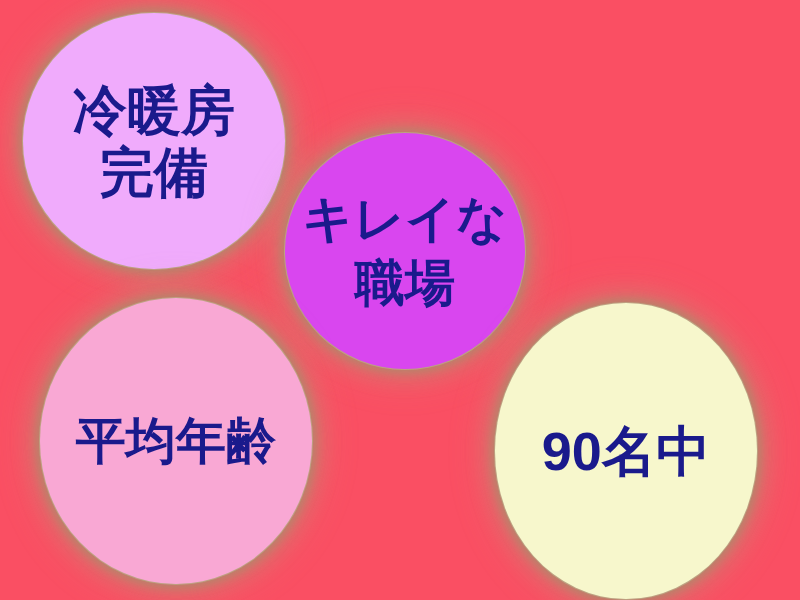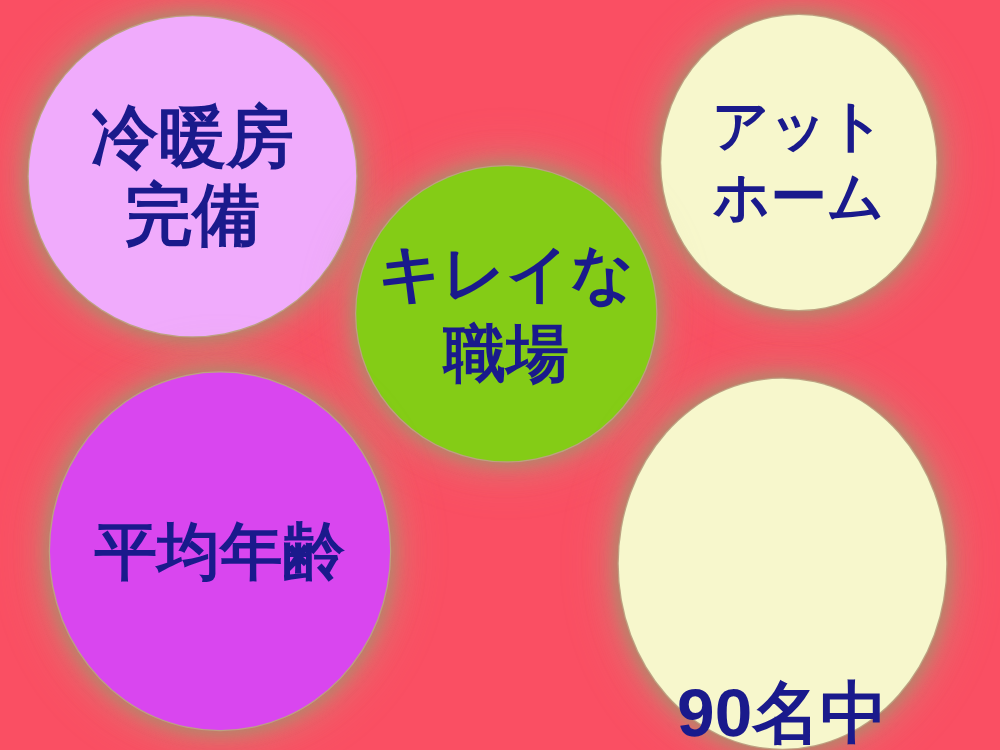--- a/index.html
+++ b/index.html
@@ -75,31 +75,27 @@
 </head>
 <body>
 
 <div id="poster" style="background: rgb(250, 79, 99); width: 800px; height: 600px;">
 
   <div class="bubble" id="bubble-0" style="background-color: #f0abfc; color: rgb(26, 26, 140);">
     <span class="line">冷暖房</span>
     <span class="line">完備</span>
   </div>
 
-  <div class="bubble" id="bubble-1" style="background-color: rgb(247, 247, 204); color: rgb(26, 26, 140);">
-    <span class="line">アット</span>
-    <span class="line">ホーム</span>
-  </div>
 
-  <div class="bubble" id="bubble-2" style="background-color: #84cc16; color: rgb(26, 26, 140);">
+  <div class="bubble" id="bubble-2" style="background-color: #d946ef; color: rgb(26, 26, 140);">
     <span class="line">キレイな</span>
     <span class="line">職場</span>
   </div>
 
-  <div class="bubble" id="bubble-3" style="background-color: #d946ef; color: rgb(26, 26, 140);">
+  <div class="bubble" id="bubble-3" style="background-color: #f9a8d4; color: rgb(26, 26, 140);">
     <span class="line">平均年齢</span>
   </div>
 
-  <div class="bubble" id="bubble-4" style="background-color: rgb(247, 247, 204); color: rgb(26, 26, 140); justify-content: flex-end;">
+  <div class="bubble" id="bubble-4" style="background-color: rgb(247, 247, 204); color: rgb(26, 26, 140);">
     <span class="line">90名中</span>
   </div>
 
 </div>
 
 </body></html>

